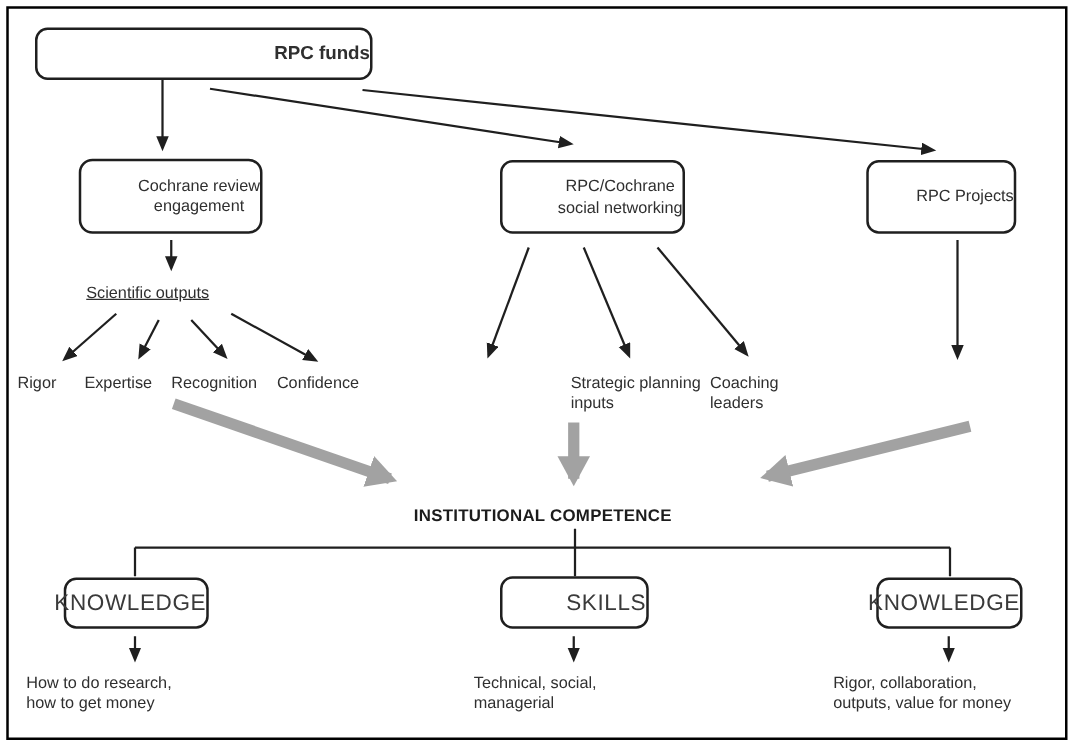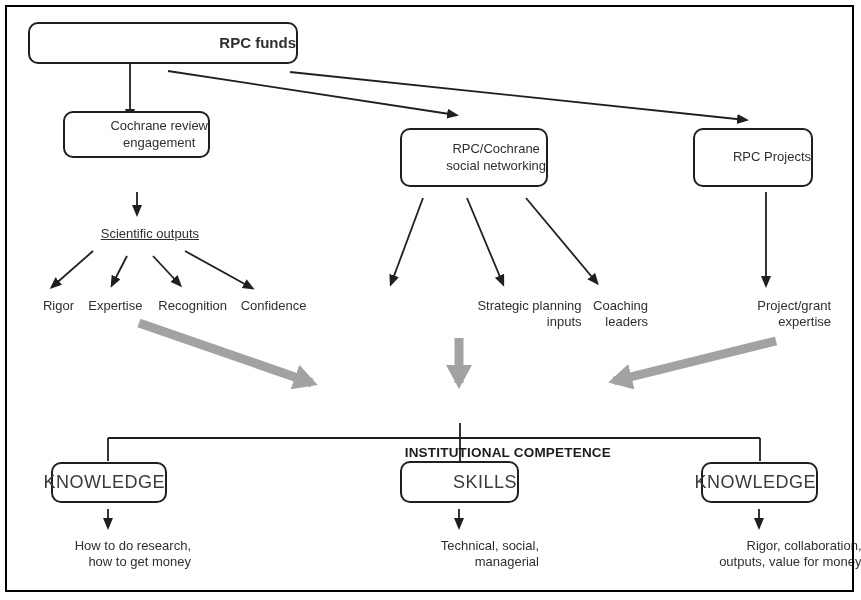--- a/index.html
+++ b/index.html
@@ -24,25 +24,25 @@
   .mk-black{fill:var(--line);}
   .mk-gray{fill:var(--gray-arrow);}
   .box{
     position:absolute;border:2px solid var(--line);border-radius:10px;background:var(--bg);
     display:flex;align-items:center;justify-content:flex-end;text-align:center;
     font-size:13px;line-height:1.25;color:var(--text);white-space:pre-line;
   }
   .box.root{font-size:15px;}
   .box.cat{font-size:18px;letter-spacing:.5px;color:#3a3a3a;}
   .lbl{
-    position:absolute;transform:translateX(-50%);text-align:right;
+    position:absolute;transform:translateX(-50%);text-align:left;
     font-size:13px;line-height:1.22;color:var(--text);white-space:pre-line;
   }
   .lbl.underline{text-decoration:underline;}
-  .lbl.title{font-weight:bold;font-size:13.5px;letter-spacing:.2px;color:#1c1c1c;margin-top:40px;}
+  .lbl.title{font-weight:bold;font-size:13.5px;letter-spacing:.2px;color:#1c1c1c;}
   .bold{font-weight:bold;}
 </style>
 </head>
 <body>
 
 <div class="canvas">
 
   <svg class="wires" viewBox="0 0 861 600" xmlns="http://www.w3.org/2000/svg">
     <defs>
       <marker id="ah" markerUnits="userSpaceOnUse" markerWidth="13" markerHeight="11" refX="9" refY="5" orient="auto">
@@ -81,41 +81,39 @@
 
     <path class="ln" marker-end="url(#ah)" d="M108 509 V527"></path>
     <path class="ln" marker-end="url(#ah)" d="M459 509 V527"></path>
     <path class="ln" marker-end="url(#ah)" d="M759 509 V527"></path>
   </svg>
 
   <div class="box root" style="left:28px;top:22px;width:270px;height:42px;">
     <span class="bold">RPC funds</span>
   </div>
 
-  <div class="box" style="left:63px;top:111px;width:147px;height:47px;">Cochrane review
+  <div class="box" style="left:63px;top:127px;width:147px;height:60px;border-radius:11px;">Cochrane review
 engagement</div>
 
   <div class="box" style="left:400px;top:128px;width:148px;height:59px;">RPC/Cochrane
 social networking</div>
 
   <div class="box" style="left:693px;top:128px;width:120px;height:59px;">RPC Projects</div>
 
   <div class="lbl underline" style="left:134px;top:226px;width:130px;">Scientific outputs</div>
 
   <div class="lbl" style="left:44px;top:298px;width:60px;">Rigor</div>
   <div class="lbl" style="left:105px;top:298px;width:75px;">Expertise</div>
   <div class="lbl" style="left:182px;top:298px;width:90px;">Recognition</div>
   <div class="lbl" style="left:264px;top:298px;width:85px;">Confidence</div>
 
   <div class="lbl" style="left:519px;top:298px;width:125px;">Strategic planning
 inputs</div>
   <div class="lbl" style="left:608px;top:298px;width:80px;">Coaching
 leaders</div>
-  <div class="lbl" style="left:776px;top:298px;width:110px;">Project/grant
-expertise</div>
 
   <div class="lbl title" style="left:471px;top:405px;width:280px;">INSTITUTIONAL COMPETENCE</div>
 
   <div class="box cat" style="left:51px;top:462px;width:116px;height:41px;">KNOWLEDGE</div>
   <div class="box cat" style="left:400px;top:461px;width:119px;height:42px;">SKILLS</div>
   <div class="box cat" style="left:701px;top:462px;width:117px;height:41px;">KNOWLEDGE</div>
 
   <div class="lbl" style="left:106px;top:538px;width:170px;">How to do research,
 how to get money</div>
   <div class="lbl" style="left:459px;top:538px;width:160px;">Technical, social,

